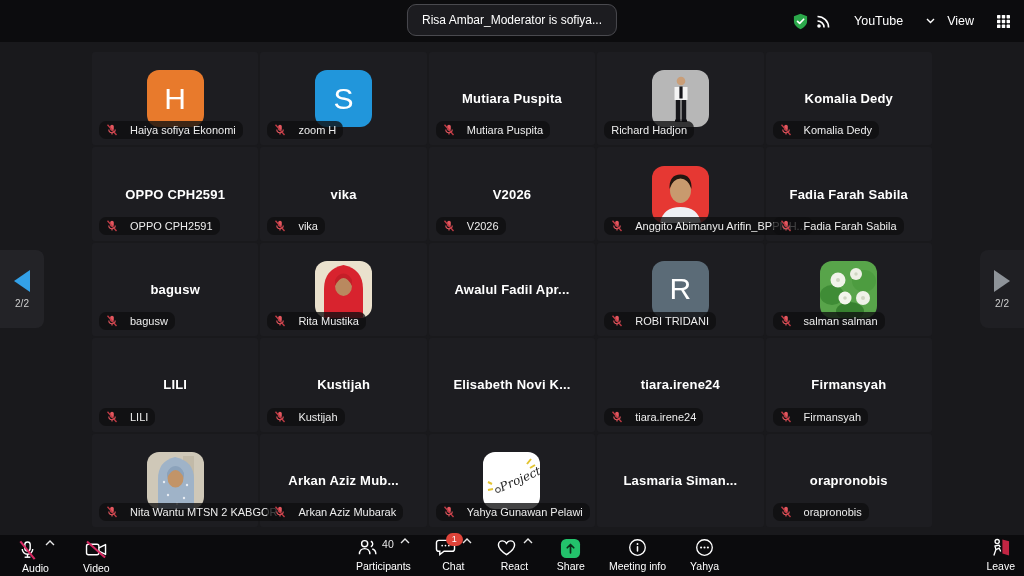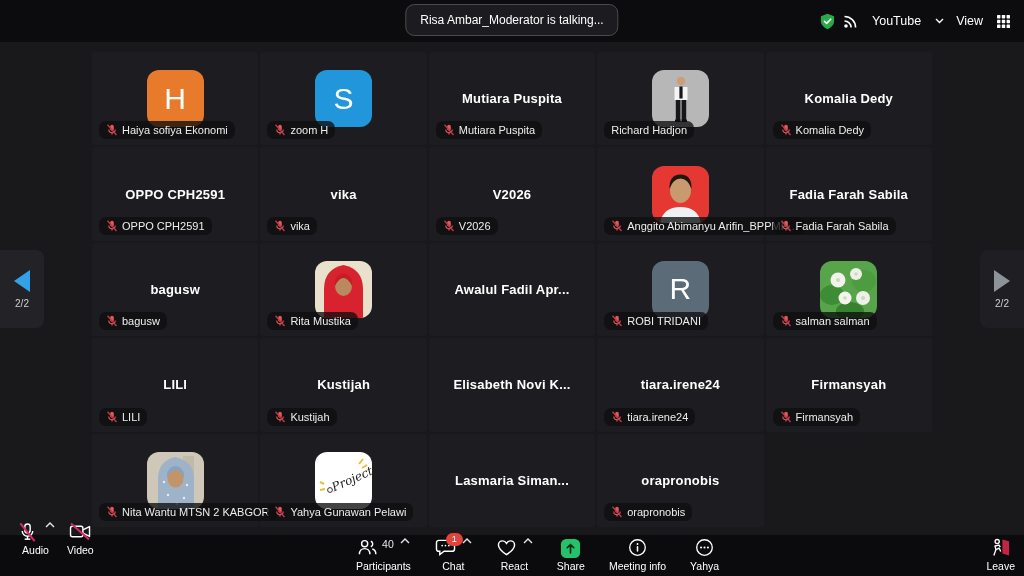--- a/index.html
+++ b/index.html
@@ -9,74 +9,74 @@
     font-family:"Liberation Sans", sans-serif;
   }
   
   .topbar{position:absolute;top:0;left:0;right:0;height:42px;background:#0c0c0e;}
   .talking-toast{
     position:absolute;left:50%;top:4px;transform:translateX(-50%);
     background:#1c1c20;border:1px solid #4a4a4f;border-radius:9px;
     padding:8px 14px;font-size:12px;color:#fff;white-space:nowrap;
   }
   .stream{position:absolute;right:14px;top:0;height:42px;display:flex;align-items:center;font-size:12.5px;}
-  .yt-group,.view-group{display:flex;align-items:center;gap:14px;cursor:pointer;}
+  .yt-group,.view-group{display:flex;align-items:center;gap:23px;cursor:pointer;}
   .view-group{margin-left:12px;}
   .stream svg{display:block;}
   .shield{margin-right:7px;display:flex;}
   
   .stage{position:absolute;top:42px;left:0;right:0;bottom:41px;background:#19191c;}
   .grid{
     position:absolute;left:92px;top:10px;width:840px;height:475px;
     display:grid;grid-template-columns:repeat(5,1fr);grid-template-rows:repeat(5,1fr);gap:2px;
   }
   .tile{position:relative;background:#1d1d21;border-radius:3px;display:flex;align-items:center;justify-content:center;}
   .avatar{
     width:57px;height:57px;border-radius:12px;display:flex;align-items:center;justify-content:center;
     font-size:30px;color:#fff;
   }
   .photo{width:57px;height:57px;border-radius:12px;overflow:hidden;line-height:0;}
   .center-name{font-weight:700;font-size:13px;color:#fff;letter-spacing:.2px;}
   .name-chip{
-    position:absolute;left:7px;bottom:6px;z-index:2;display:flex;align-items:center;gap:4px;
+    position:absolute;left:7px;bottom:6px;z-index:2;display:flex;align-items:center;gap:12px;
     background:rgba(14,14,16,.78);border-radius:7px;padding:3px 7px;font-size:11px;color:#ededed;white-space:nowrap;
   }
   .mic{display:flex;}
   
   .nav{
     position:absolute;top:208px;width:44px;height:78px;display:flex;flex-direction:column;
     align-items:center;justify-content:center;gap:6px;cursor:pointer;
   }
   .nav-left{left:0;background:#232327;border-radius:0 8px 8px 0;}
   .nav-right{right:0;background:#1f1f23;border-radius:8px 0 0 8px;}
   .tri-left{width:0;height:0;border-style:solid;border-width:11px 16px 11px 0;border-color:transparent #33a1e8 transparent transparent;}
   .tri-right{width:0;height:0;border-style:solid;border-width:11px 0 11px 16px;border-color:transparent transparent transparent #8e9399;}
   .page-label{font-size:10px;color:#cfcfcf;}
   
   .toolbar{position:absolute;left:0;right:0;bottom:0;height:41px;background:#0b0b0d;}
   .tool{display:flex;flex-direction:column;align-items:center;justify-content:flex-end;gap:1px;cursor:pointer;}
   .tool .lbl{font-size:10.5px;color:#fff;line-height:1.2;}
   .icon-row{display:flex;align-items:flex-start;gap:4px;height:21px;}
-  .left-tools{position:absolute;left:16px;bottom:19px;display:flex;gap:12px;align-items:flex-end;}
+  .left-tools{position:absolute;left:16px;bottom:1px;display:flex;gap:28px;align-items:flex-end;}
   .center-tools{position:absolute;left:356px;bottom:3px;display:flex;gap:24px;align-items:flex-end;}
   .leave-tool{position:absolute;right:9px;bottom:3px;}
   .count{font-size:10.5px;color:#e8e8e8;align-self:flex-start;line-height:1;margin-top:1px;}
   .chat-wrap{position:relative;display:flex;}
   .badge{
     position:absolute;top:-5px;right:-7px;min-width:13px;height:13px;border-radius:7px;
     background:#e0443a;color:#fff;font-size:9px;display:flex;align-items:center;justify-content:center;
     padding:0 2px;line-height:1;
   }
   .caret{display:flex;margin-left:2px;}
 </style>
 </head>
 <body>
 
 <div class="topbar">
-  <div class="talking-toast">Risa Ambar_Moderator is talking...</div>
+  <div class="talking-toast">Risa Ambar_Moderator is sofiya...</div>
   <div class="stream">
     <span class="shield">
       <svg width="17" height="17" viewBox="0 0 16 16">
           <path d="M8 .8 L14.2 3 V7.6 C14.2 11.2 11.6 13.6 8 15.2 C4.4 13.6 1.8 11.2 1.8 7.6 V3 Z" fill="#2ba84a"></path>
           <path d="M5.2 7.8 L7.2 9.8 L11 5.9" stroke="#fff" stroke-width="1.6" fill="none" stroke-linecap="round" stroke-linejoin="round"></path>
         </svg>
     </span>
     <div class="yt-group">
       <span>
         <svg width="15" height="15" viewBox="0 0 16 16">
@@ -460,20 +460,36 @@
           <path d="M2.8 5.5 a3.2 3.2 0 0 0 6.4 0" stroke="#e4575f" stroke-width="1.1" fill="none"></path>
           <line x1="6" y1="8.7" x2="6" y2="10.6" stroke="#e4575f" stroke-width="1.1"></line>
           <line x1="1.5" y1=".8" x2="10.5" y2="11" stroke="#c13b45" stroke-width="1.3"></line>
         </svg>
       </span>
       <span class="chip-text">Nita Wantu MTSN 2 KABGOR</span>
     </div>
   </div>
       <div class="tile">
     <div class="tile-center">
+          <div class="center-name">Arkan Aziz Mub...</div>
+        </div>
+    <div class="name-chip">
+      <span class="mic">
+        <svg width="12" height="12" viewBox="0 0 12 12">
+          <rect x="4.2" y=".8" width="3.6" height="6" rx="1.8" fill="#e4575f"></rect>
+          <path d="M2.8 5.5 a3.2 3.2 0 0 0 6.4 0" stroke="#e4575f" stroke-width="1.1" fill="none"></path>
+          <line x1="6" y1="8.7" x2="6" y2="10.6" stroke="#e4575f" stroke-width="1.1"></line>
+          <line x1="1.5" y1=".8" x2="10.5" y2="11" stroke="#c13b45" stroke-width="1.3"></line>
+        </svg>
+      </span>
+      <span class="chip-text">Arkan Aziz Mubarak</span>
+    </div>
+  </div>
+      <div class="tile">
+    <div class="tile-center">
           <div class="photo"><svg width="57" height="57" viewBox="0 0 57 57">
               <rect width="57" height="57" fill="#ffffff"></rect>
               <text x="16" y="35" transform="rotate(-24 28 30)" font-family="DejaVu Serif, serif" font-style="italic" font-size="12" fill="#222">Project</text>
               <circle cx="15" cy="38" r="2.4" fill="none" stroke="#333" stroke-width="1"></circle>
               <path d="M44 12 l4 -5 M47 16 l5 -3 M9 32 l-4 -2 M10 37 l-5 1" stroke="#e3c431" stroke-width="2" fill="none"></path>
             </svg></div>
         </div>
     <div class="name-chip">
       <span class="mic">
         <svg width="12" height="12" viewBox="0 0 12 12">

